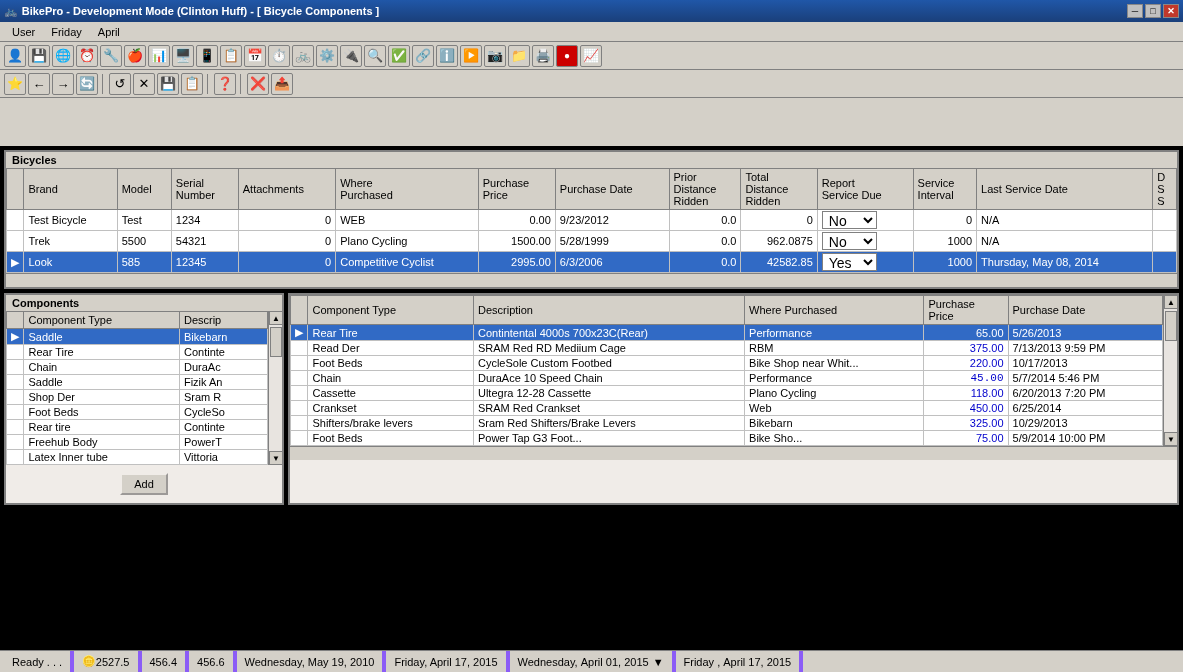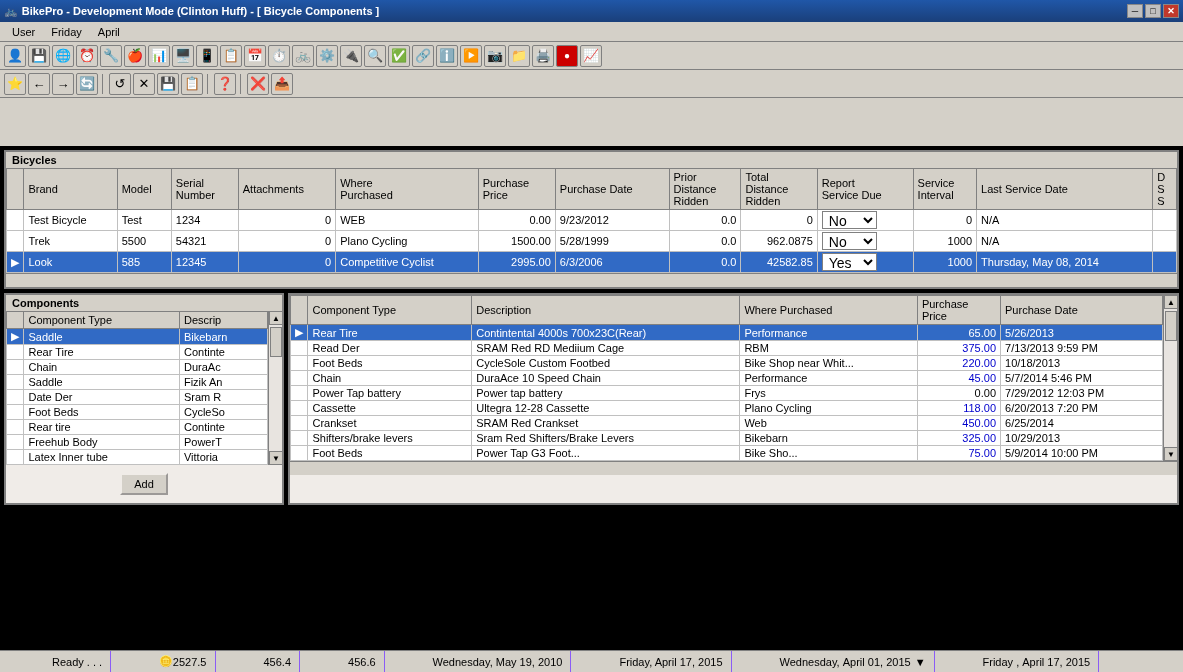--- a/index.html
+++ b/index.html
@@ -171,26 +171,25 @@
       background: #d4d0c8;
       border-top: 1px solid #808080;
       display: flex;
       align-items: center;
       font-size: 11px;
       padding: 0 4px;
       gap: 0;
     }
     .status-segment {
       padding: 0 8px;
-      border-right: 1px solid #8b5cf6;
+      border-right: 4px solid #8b5cf6;
       height: 100%;
       display: flex;
       align-items: center;
       white-space: nowrap;
-      margin-left: 40px;
     }
 
     
     .add-btn {
       background: #d4d0c8;
       border: 2px outset #f0ece8;
       padding: 3px 12px;
       font-size: 11px;
       cursor: pointer;
       margin: 4px auto;
@@ -414,21 +413,21 @@
       <td>Chain</td>
       <td>DuraAc</td>
     </tr>
               <tr>
       <td></td>
       <td>Saddle</td>
       <td>Fizik An</td>
     </tr>
               <tr>
       <td></td>
-      <td>Date Der</td>
+      <td>Shop Der</td>
       <td>Sram R</td>
     </tr>
               <tr>
       <td></td>
       <td>Foot Beds</td>
       <td>CycleSo</td>
     </tr>
               <tr>
       <td></td>
       <td>Rear tire</td>
@@ -488,37 +487,29 @@
       <td>RBM</td>
       <td class="right" style="color:#0000cc;">375.00</td>
       <td>7/13/2013 9:59 PM</td>
     </tr>
               <tr>
       <td></td>
       <td>Foot Beds</td>
       <td>CycleSole Custom Footbed</td>
       <td>Bike Shop near Whit...</td>
       <td class="right" style="color:#0000cc;">220.00</td>
-      <td>10/18/2013</td>
+      <td>10/17/2013</td>
     </tr>
               <tr>
       <td></td>
       <td>Chain</td>
       <td>DuraAce 10 Speed Chain</td>
       <td>Performance</td>
-      <td class="right" style="color:#0000cc;">45.00</td>
+      <td class="right" style="color:#0000cc;font-family:Liberation Mono, monospace;">45.00</td>
       <td>5/7/2014 5:46 PM</td>
-    </tr>
-              <tr>
-      <td></td>
-      <td>Power Tap battery</td>
-      <td>Power tap battery</td>
-      <td>Frys</td>
-      <td class="right" style="">0.00</td>
-      <td>7/29/2012 12:03 PM</td>
     </tr>
               <tr>
       <td></td>
       <td>Cassette</td>
       <td>Ultegra 12-28 Cassette</td>
       <td>Plano Cycling</td>
       <td class="right" style="color:#0000cc;">118.00</td>
       <td>6/20/2013 7:20 PM</td>
     </tr>
               <tr>

